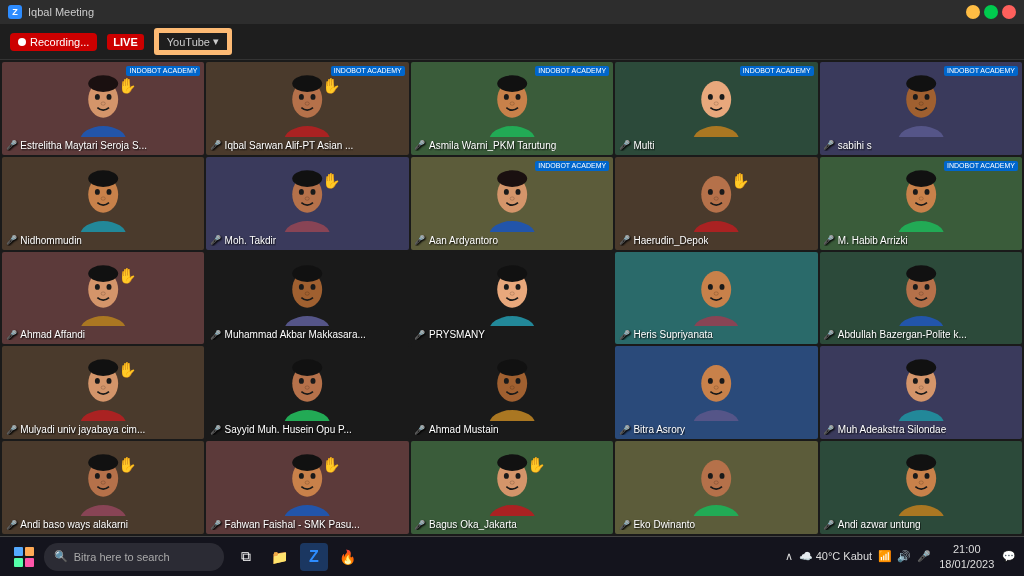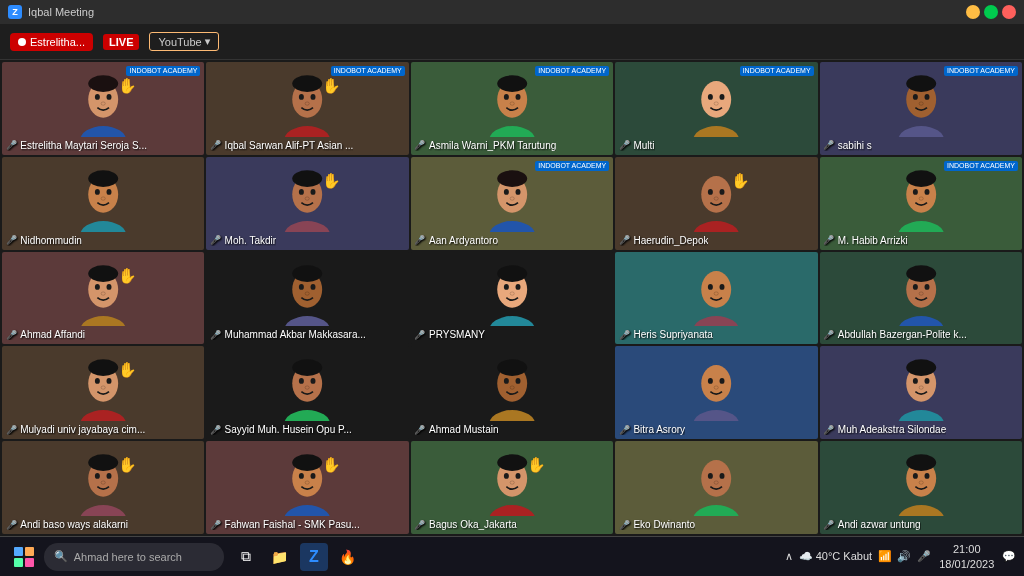--- a/index.html
+++ b/index.html
@@ -77,21 +77,21 @@
       background: #cc0000;
       color: white;
       border-radius: 3px;
       padding: 2px 6px;
       font-size: 11px;
       font-weight: bold;
     }
     .youtube-btn {
       background: transparent;
       color: #ccc;
-      border: 1px solid #fdba74;
+      border: 5px solid #fdba74;
       border-radius: 3px;
       padding: 2px 8px;
       font-size: 11px;
       display: flex; align-items: center; gap: 3px;
       cursor: pointer;
     }
     .active-speaker-bar {
       flex: 1;
       text-align: center;
       font-size: 12px;
@@ -232,21 +232,21 @@
   <div class="win-controls">
     <div class="win-btn minimize">—</div>
     <div class="win-btn maximize">□</div>
     <div class="win-btn close">✕</div>
   </div>
 </div>
 
 <div id="toolbar">
   <div class="recording-btn">
     <div class="recording-dot"></div>
-    <span>Estrelitha...</span>
+    <span>Recording...</span>
   </div>
   <div class="live-badge">LIVE</div>
   <div class="youtube-btn">
     <span>YouTube</span>
     <span>▾</span>
   </div>
 </div>
 
 <div id="video-grid">
 <div class="video-tile" style="background: rgb(92, 58, 58);">
@@ -616,21 +616,21 @@
   <div class="taskbar-start">
     <div class="win-logo">
       <div class="win-logo-q" style="background:#5af;"></div>
       <div class="win-logo-q" style="background:#fa5;"></div>
       <div class="win-logo-q" style="background:#5fa;"></div>
       <div class="win-logo-q" style="background:#f5a;"></div>
     </div>
   </div>
   <div class="search-bar">
     <span>🔍</span>
-    <span>Ahmad here to search</span>
+    <span>Bitra here to search</span>
   </div>
   <div class="taskbar-icons">
     <div class="tb-icon">⧉</div>
     <div class="tb-icon">📁</div>
     <div class="tb-icon active" style="background:rgba(45,140,255,0.3); color:#2d8cff; font-weight:bold; font-size:16px;">Z</div>
     <div class="tb-icon" style="color:#f60;">🔥</div>
   </div>
   <div class="taskbar-right">
     <div class="system-tray">
       <span>∧</span>

